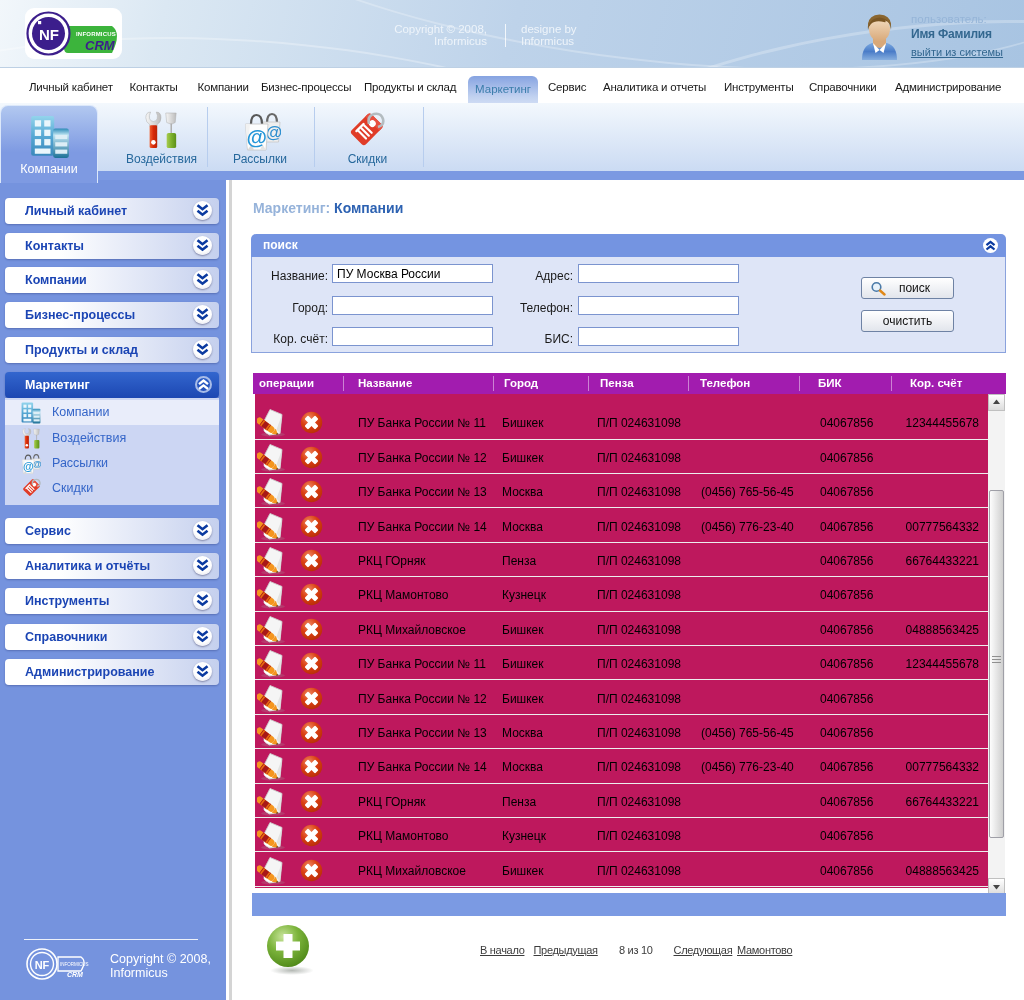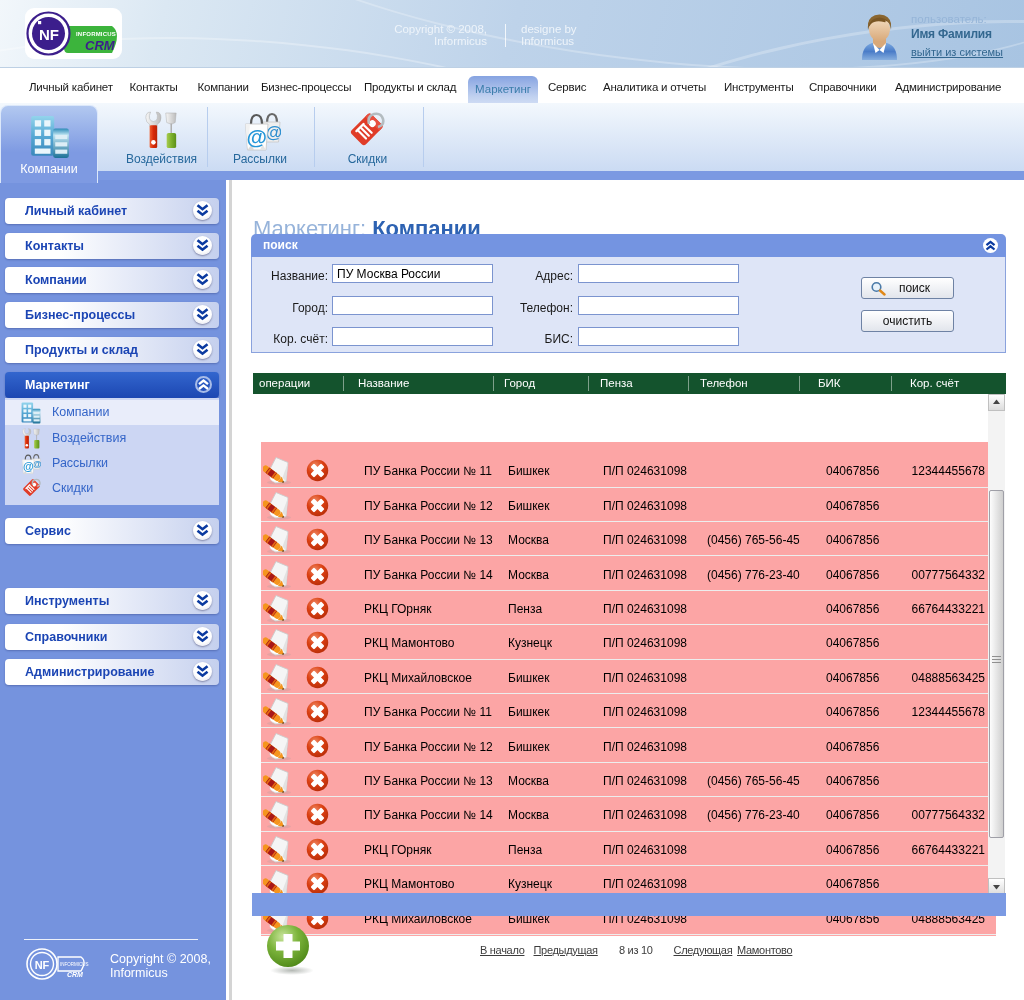--- a/index.html
+++ b/index.html
@@ -42,34 +42,34 @@
 #accm .t { color:#fff; }
 #accm .chevm { position:absolute; right:7px; top:4px; width:17px; height:17px; border-radius:50%;
   border:2px solid #a8bce8; }
 #subpanel { position:absolute; left:5px; top:397.5px; width:214px; height:107px; background:#ccd6f3; }
 .sub { position:absolute; left:0; width:214px; height:25px; }
 .sub .st { position:absolute; left:47px; top:0; line-height:25px; font-size:12.5px; color:#3465c8; white-space:nowrap; }
 .sub svg { position:absolute; left:16px; top:2px; }
 #sub1 { background:#e9edfa; }
 #sfline { left:24px; top:939px; width:174px; height:1px; background:#eef2fa; }
 #sfcopy { left:110px; top:953px; color:#fff; font-size:12.5px; line-height:13.5px; }
-#title { left:253px; top:216px; font-size:22px; font-weight:normal; color:#96b3da; }
+#title { left:253px; top:200px; font-size:14px; font-weight:bold; color:#96b3da; }
 #title b { color:#2d62b2; }
 #srchhd { left:251px; top:234px; width:755px; height:23px; background:#7494e1; border-radius:5px 5px 0 0; }
 #srchhd .t { position:absolute; left:12px; line-height:23px; color:#fff; font-weight:bold; font-size:12px; }
 .circ15 { position:absolute; width:15px; height:15px; border-radius:50%; background:#fff; }
 #srchbody { left:251px; top:257px; width:755px; height:96px; background:#dee5f7; border:1px solid #8aa2dd; border-top:none; }
 .flab { position:absolute; font-size:12px; color:#1a1a1a; text-align:right; width:110px; }
 .finp { position:absolute; width:161px; height:19px; background:#fff; border:1px solid #7b94cf; font-size:12px; padding-top:2px; padding-left:4px; color:#000; }
 .btn { position:absolute; left:861px; width:93px; height:22px; border:1px solid #6e82a4; border-radius:3px;
   background:linear-gradient(#ffffff, #e2e5ec); font-size:12px; color:#111; text-align:center; line-height:20px; }
-#thead { left:253px; top:373px; width:753px; height:21px; background:#14532d; }
+#thead { left:253px; top:373px; width:753px; height:21px; background:#a21caf;font-weight:bold; }
 .th { position:absolute; top:0; line-height:21px; color:#fff; font-size:11.5px; white-space:nowrap; }
 .thsep { position:absolute; top:3px; width:1px; height:15px; background:rgba(255,255,255,0.45); }
-#tbody { left:261px; top:394px; width:735px; height:494px; background:#fca5a5; overflow:hidden;margin-top:48px; }
+#tbody { left:255px; top:394px; width:735px; height:494px; background:#be185d; overflow:hidden; }
 .row { position:absolute; left:0; width:735px; height:34.4px; border-bottom:1px solid #ededed; }
 .row .c { position:absolute; top:11px; font-size:12px; color:#000; white-space:nowrap; }
 .ic-e { position:absolute; left:2px; top:3px; }
 .ic-d { position:absolute; left:45px; top:6px; }
 #vsb { left:988px; top:394px; width:17px; height:501px; background:#f3f3f3; }
 .sbarrow { position:absolute; left:0; width:17px; height:17px; background:linear-gradient(#ffffff,#dcdcdc); border:1px solid #c0c0c0; }
 #sbthumb { position:absolute; left:1px; top:96px; width:15px; height:348px; background:linear-gradient(to right, #fdfdfd, #cfcfcf); border:1px solid #9f9fa7; border-radius:2px; }
 #sbgrip { position:absolute; left:4px; top:262px; width:9px; height:8px;
   background:repeating-linear-gradient(#909090 0, #909090 1px, transparent 1px, transparent 3px); }
 #tfoot { left:252px; top:893px; width:754px; height:23px; background:#7b9ae3; }
@@ -396,20 +396,31 @@
       <span class="t">Сервис</span>
       <span class="chev">
         <svg width="19" height="19" viewBox="0 0 19 19" style="position:absolute;left:0;top:0">
 <g fill="none" stroke="#0b3aa0" stroke-width="2.6" stroke-linecap="square">
 <path d="M5.5 5 L9.5 8.2 L13.5 5"></path>
 <path d="M5.5 10.5 L9.5 13.7 L13.5 10.5"></path>
 </g>
         </svg>
       </span>
     </div>
+<div class="acc abs" style="top:553.2px">
+      <span class="t">Аналитика и отчёты</span>
+      <span class="chev">
+        <svg width="19" height="19" viewBox="0 0 19 19" style="position:absolute;left:0;top:0">
+<g fill="none" stroke="#0b3aa0" stroke-width="2.6" stroke-linecap="square">
+<path d="M5.5 5 L9.5 8.2 L13.5 5"></path>
+<path d="M5.5 10.5 L9.5 13.7 L13.5 10.5"></path>
+</g>
+        </svg>
+      </span>
+    </div>
 <div class="acc abs" style="top:588.4px">
       <span class="t">Инструменты</span>
       <span class="chev">
         <svg width="19" height="19" viewBox="0 0 19 19" style="position:absolute;left:0;top:0">
 <g fill="none" stroke="#0b3aa0" stroke-width="2.6" stroke-linecap="square">
 <path d="M5.5 5 L9.5 8.2 L13.5 5"></path>
 <path d="M5.5 10.5 L9.5 13.7 L13.5 10.5"></path>
 </g>
         </svg>
       </span>

